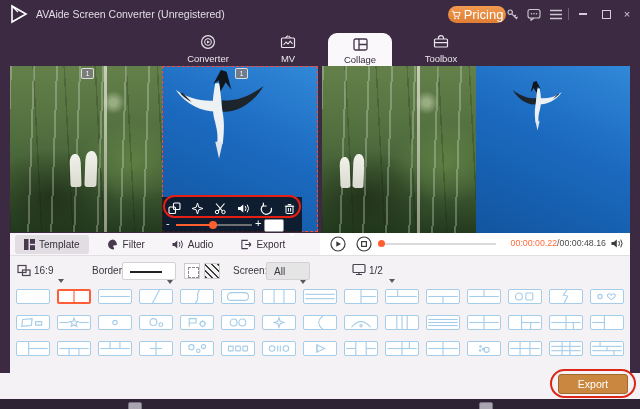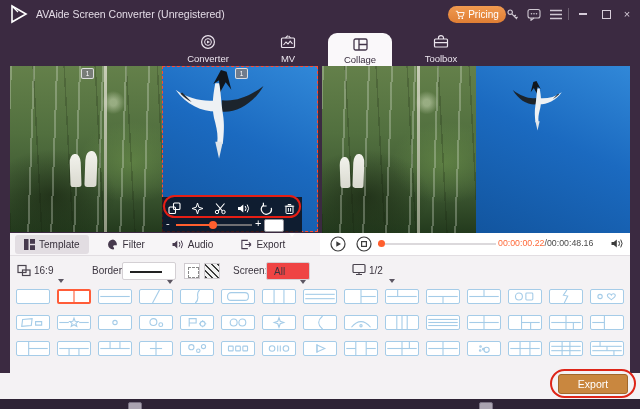--- a/index.html
+++ b/index.html
@@ -6,21 +6,21 @@
   .app{position:relative;width:640px;height:409px;background:#3b2a41;overflow:hidden;
        font-family:"Liberation Sans",sans-serif;-webkit-font-smoothing:antialiased}
   .abs{position:absolute}
   svg{display:block}
 
   
   .titlebar{position:absolute;left:0;top:0;width:640px;height:28px;background:#3b2a41}
   .app-title{position:absolute;left:36px;top:0;height:28px;line-height:28px;font-size:10.5px;color:#e3dbe6}
   .pricing{position:absolute;left:448px;top:6px;width:58px;height:17px;border-radius:9px;
            background:linear-gradient(180deg,#f09a50,#df7e34);display:flex;align-items:center;justify-content:center;gap:3px;cursor:pointer}
-  .pricing span{color:#fff;font-size:10px}
+  .pricing span{color:#fff;font-size:13px}
   .tbar-ic{position:absolute;top:7px;width:15px;height:15px;display:flex;align-items:center;justify-content:center;cursor:pointer}
   .win-sep{position:absolute;left:568px;top:8px;width:1px;height:12px;background:rgba(255,255,255,.25)}
   .winbtn{position:absolute;top:6px;width:16px;height:16px;display:flex;align-items:center;justify-content:center;color:#d6ccd9;font-size:11px;cursor:pointer}
   .min-bar{width:8px;height:1.5px;background:#d6ccd9}
   .max-box{width:7px;height:7px;border:1.2px solid #d6ccd9}
 
   
   .navtab{position:absolute;top:33px;width:62px;text-align:center;color:#ece5ee;font-size:9.5px;cursor:pointer}
   .navtab .nicon{height:17px;display:flex;justify-content:center;align-items:center;margin-bottom:3px}
   .collage-tab{position:absolute;left:328px;top:33px;width:64px;height:43px;background:#faf8fa;border-radius:9px 9px 0 0;
@@ -74,21 +74,21 @@
   
   .optlabel{position:absolute;top:265px;font-size:10px;color:#3b353f}
   .drop{position:absolute;top:262px;height:18px;box-sizing:border-box;border:1px solid #d4d0d4;border-radius:2px;cursor:pointer}
   .sqbtn{position:absolute;top:263px;width:16px;height:16px;box-sizing:border-box;border:1px solid #cfcacf;background:#fff;cursor:pointer}
 
   
   .pbtn{position:absolute;top:236px;width:16px;height:16px;cursor:pointer}
   .ptrack{position:absolute;left:378px;top:243px;width:118px;height:2px;background:#dcd9dc;cursor:pointer}
   .pfill{position:absolute;left:0;top:0;width:5px;height:2px;background:#ff5f2e}
   .pdot{position:absolute;left:378px;top:240px;width:7px;height:7px;border-radius:50%;background:#ff5f2e;cursor:pointer}
-  .timetxt{position:absolute;left:498px;top:238px;width:108px;text-align:left;font-size:8.8px;white-space:nowrap}
+  .timetxt{position:absolute;left:498px;top:238px;width:108px;text-align:right;font-size:8.8px;white-space:nowrap}
   .timetxt .cur{color:#ff6a3a}
   .timetxt .dur{color:#4a4a4a}
 
   
   .tpl-grid{position:absolute;left:16px;top:289px;width:612px}
   .tpl-row{display:flex;gap:7px;margin-bottom:11px}
   .tpl{width:34px;height:15px;background:#fff;border:1px solid #a5cce8;border-radius:2px;box-sizing:border-box;color:#a5cce8;cursor:pointer}
   .tpl svg{width:100%;height:100%}
   .tpl svg *{stroke:currentColor;fill:none;stroke-width:1.1;vector-effect:non-scaling-stroke}
   .tpl.sel{border:2px solid #ff5c38;color:#ff5c38}
@@ -350,21 +350,21 @@
   <div class="drop" style="left:122px;width:54px;background:#fff">
     <div class="abs" style="left:7px;top:8px;width:32px;height:1.6px;background:#222"></div>
     <span class="abs" style="left:44px;top:7px"><span class="caret"></span></span>
   </div>
   <div class="sqbtn" style="left:184px">
     <div class="abs" style="left:2.5px;top:2.5px;width:9px;height:9px;border:1px dashed #8a8a8a"></div>
   </div>
   <div class="sqbtn" style="left:204px;background:repeating-linear-gradient(45deg,#3c3c3c 0 1.5px,#f2f2f2 1.5px 4.5px)"></div>
 
   <span class="optlabel" style="left:233px">Screen:</span>
-  <div class="drop" style="left:266px;width:44px;background:#ef4444">
+  <div class="drop" style="left:266px;width:44px;background:#e5e5e5">
     <span class="abs" style="left:7px;top:2.5px;font-size:10px;color:#3b353f">All</span>
     <span class="abs" style="left:33px;top:7px"><span class="caret"></span></span>
   </div>
 
   <span class="abs" style="left:352px;top:263px">
     <svg width="14" height="13" viewBox="0 0 14 13">
         <rect x="1" y="1.5" width="12" height="8" rx="1" stroke="#4a444e" stroke-width="1.2" fill="none"></rect>
         <path d="M7,9.5 V11.5 M4,11.5 H10" stroke="#4a444e" stroke-width="1.2"></path>
       </svg>
   </span>

